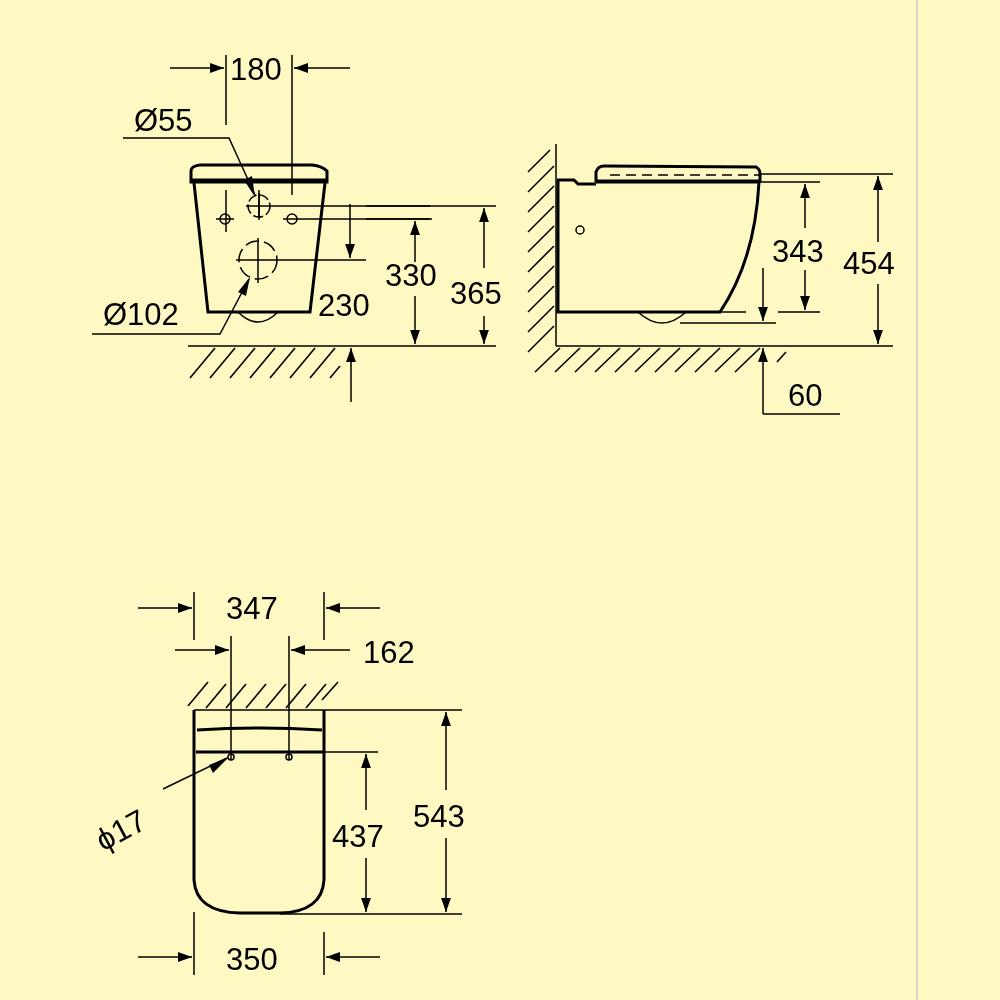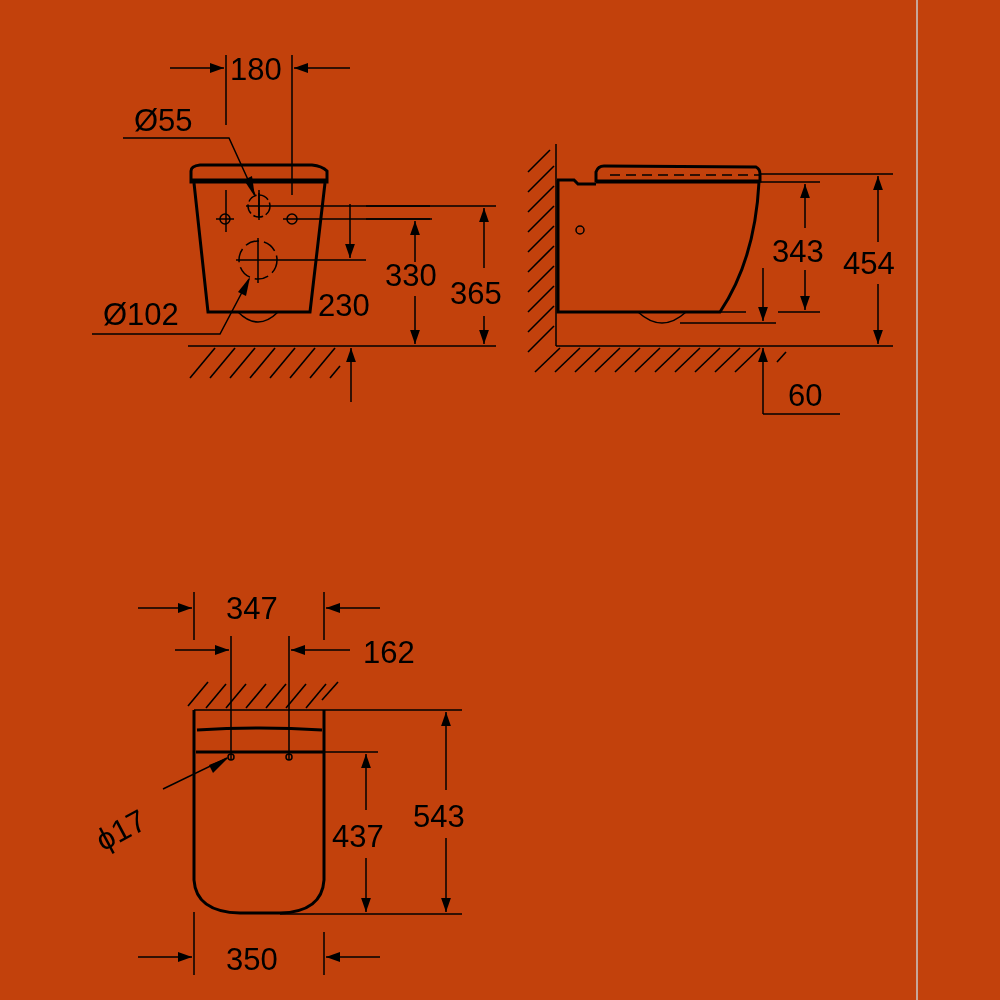--- a/index.html
+++ b/index.html
@@ -1,16 +1,16 @@
 <!DOCTYPE html>
 <html><head>
 <meta charset="utf-8">
 <style>
   html, body { margin:0; padding:0; background:#ffffff; }
-  #canvas { position:relative; width:1000px; height:1000px; background:#c2410c; overflow:hidden; }
+  #canvas { position:relative; width:1000px; height:1000px; background:#fef9c3; overflow:hidden; }
   svg { position:absolute; left:0; top:0; }
   .dim-text { font-family:"Liberation Sans", sans-serif; font-size:31px; fill:#000; }
   .ln { stroke:#000; stroke-width:1.5; fill:none; }
   .thick { stroke:#000; stroke-width:3; fill:none; }
   .hatch { stroke:#000; stroke-width:1.6; }
 </style>
 </head>
 <body>
 
 <div id="canvas">

